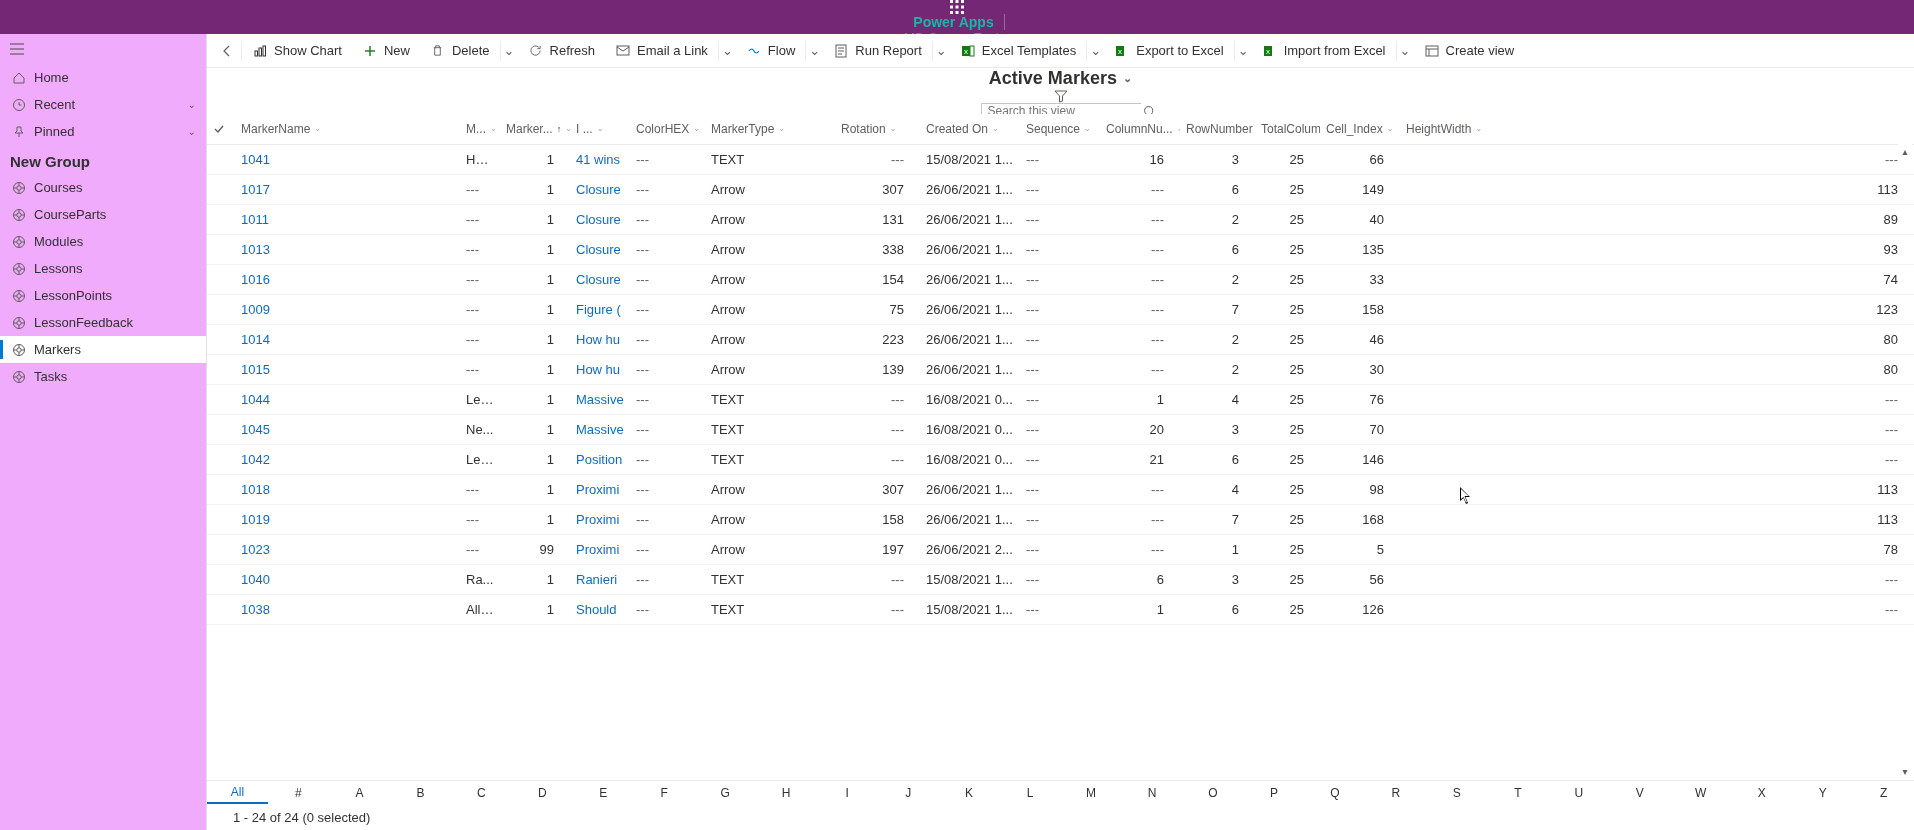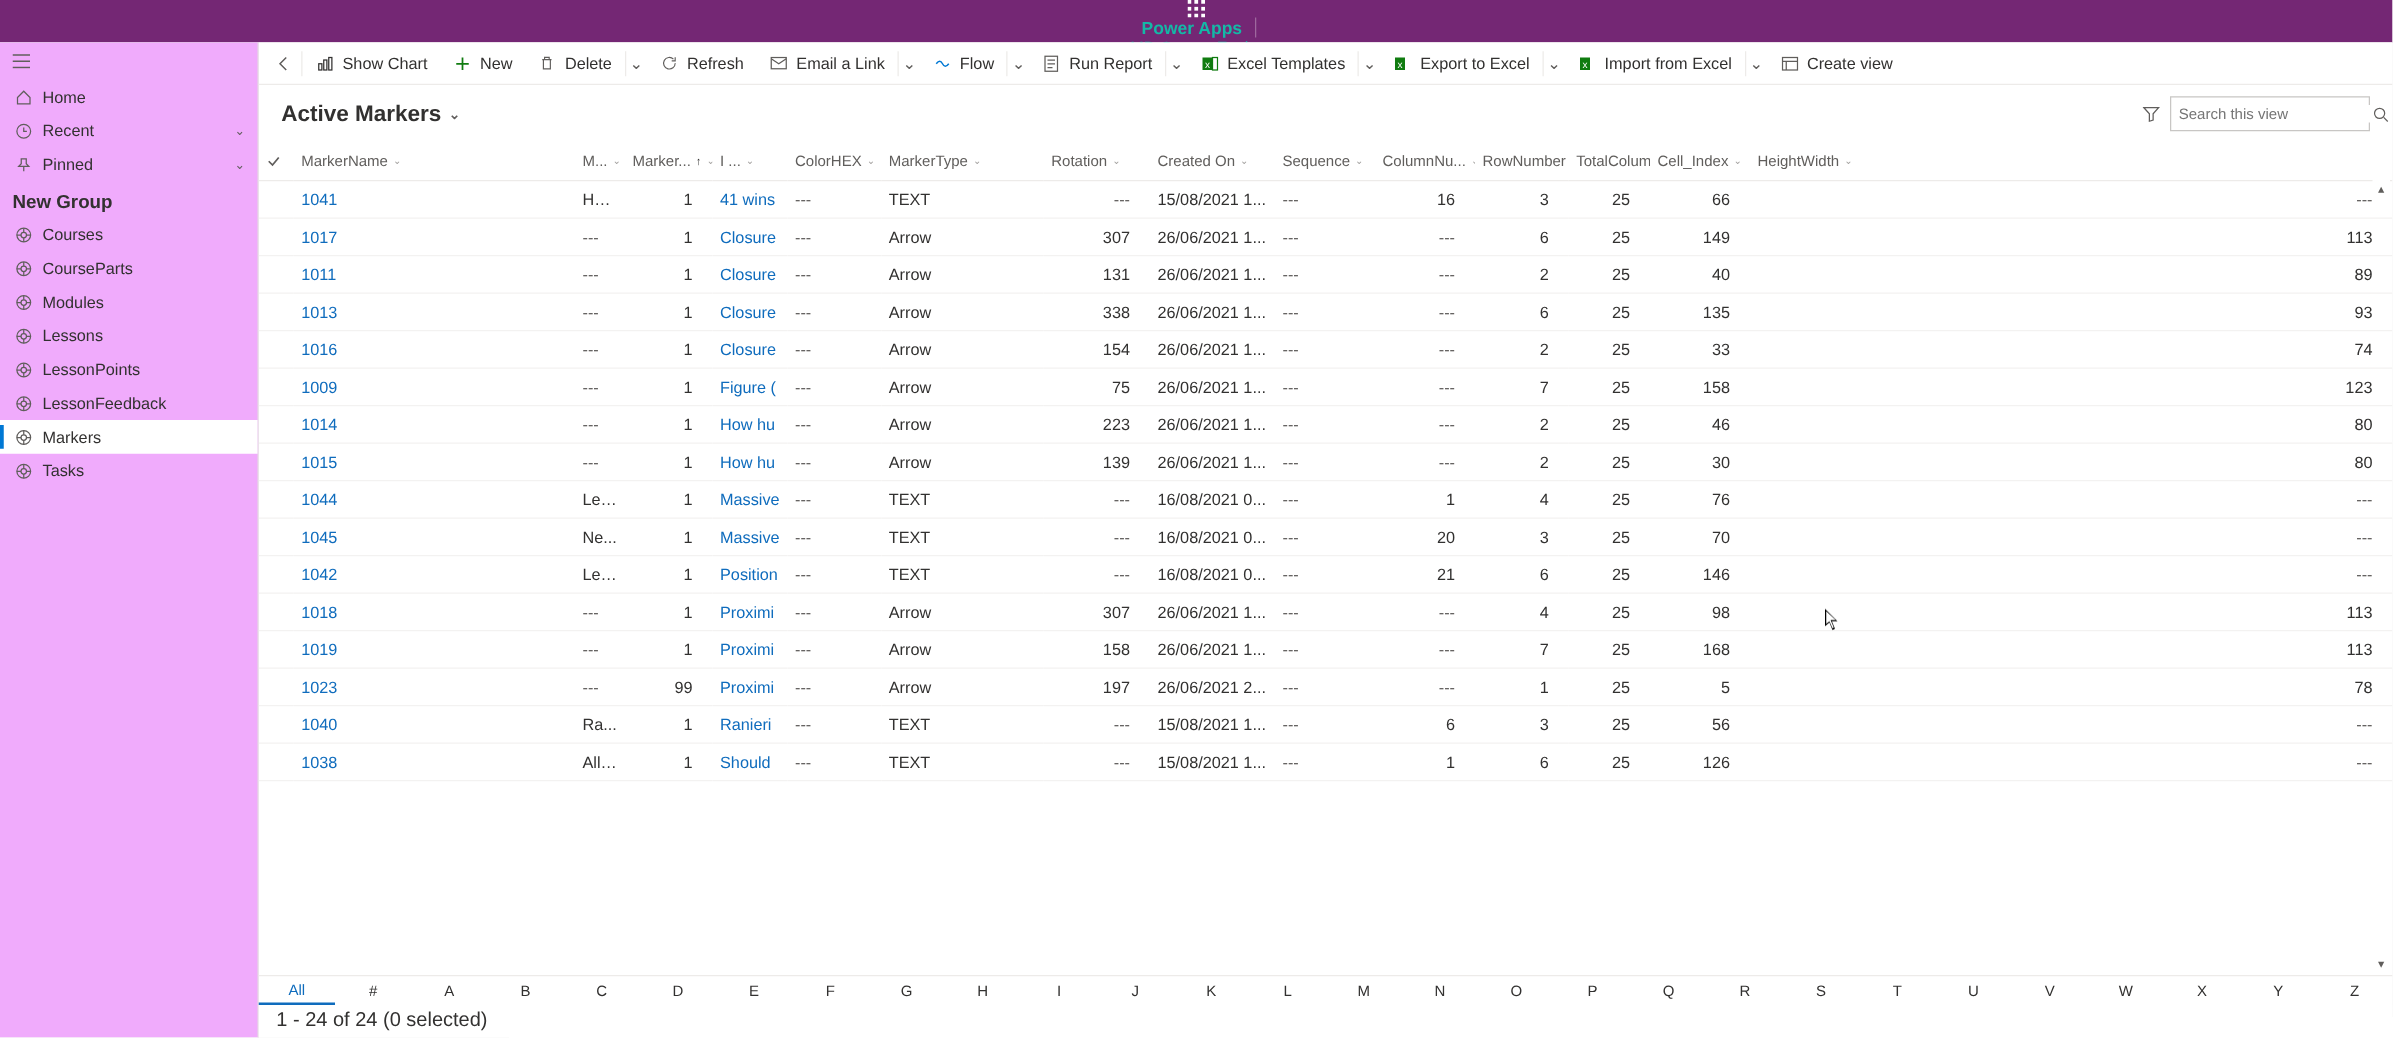--- a/index.html
+++ b/index.html
@@ -33,21 +33,21 @@
 
   
   .cmdbar { height: 34px; display:flex; align-items:center; border-bottom:1px solid #edebe9; padding-left:6px; gap:0; }
   .cmdbar .back { width:28px; display:flex; align-items:center; justify-content:center; color:#605e5c; cursor:pointer;}
   .cmd { display:flex; align-items:center; height:34px; padding:0 10px; cursor:pointer; gap:6px; white-space:nowrap;}
   .cmd .ci { width:16px; height:16px; display:flex; align-items:center; justify-content:center;}
   .cmd-split { width:18px; display:flex; align-items:center; justify-content:center; color:#605e5c; cursor:pointer; border-left:1px solid #edebe9; height:20px;}
   .sep { width:1px; height:20px; background:#edebe9; }
 
   
-  .viewhdr { height: 46px; display:flex; align-items:center; padding:0 18px; }
+  .viewhdr { height: 46px; display:flex; align-items:center; padding:0 18px;flex-direction:column; }
   .viewhdr .title { font-size: 18px; font-weight: 600; display:flex; align-items:center; gap:6px;}
   .viewhdr .spacer { flex:1; }
   .viewhdr .filter-ico { width:30px; display:flex; align-items:center; justify-content:center; color:#605e5c; cursor:pointer;}
   .viewhdr .search { width:160px; height:28px; border:1px solid #c8c6c4; display:flex; align-items:center; padding:0 6px; }
   .viewhdr .search input { border:none; outline:none; flex:1; font-size:12px; color:#605e5c;}
   .viewhdr .search .sico { color:#605e5c; }
 
   
   .grid-wrap { flex:1; overflow:auto; position:relative; }
   table.grid { border-collapse: collapse; width: 100%; table-layout: fixed; }
@@ -60,21 +60,21 @@
   table.grid td.muted { color:#605e5c; }
   .col-check { width:28px; text-align:center;}
   .scroll-arrow { position:absolute; right:2px; width:14px; height:14px; display:flex; align-items:center; justify-content:center; color:#605e5c; font-size:10px; background:#fff;}
 
   
   .alphabar { height:24px; border-top:1px solid #edebe9; display:flex; align-items:stretch; }
   .alphabar .a { flex:1; display:flex; align-items:center; justify-content:center; font-size:12px; color:#323130; cursor:pointer;}
   .alphabar .a.sel { color:#0f6cbd; border-bottom:2px solid #0f6cbd;}
 
   
-  .statusbar { height:26px; display:flex; align-items:center; padding-left:14px; font-size:16px; color:#323130; background:#fff;}
+  .statusbar { height:26px; display:flex; align-items:center; padding-left:26px; font-size:13px; color:#323130; background:#fff;}
 
   svg { display:block; }
   .cursor { position:fixed; width:13px; height:19px; pointer-events:none; }
 </style>
 </head>
 <body>
 
 <div class="topbar">
   <div class="waffle">
     <svg width="14" height="14" viewBox="0 0 14 14">

